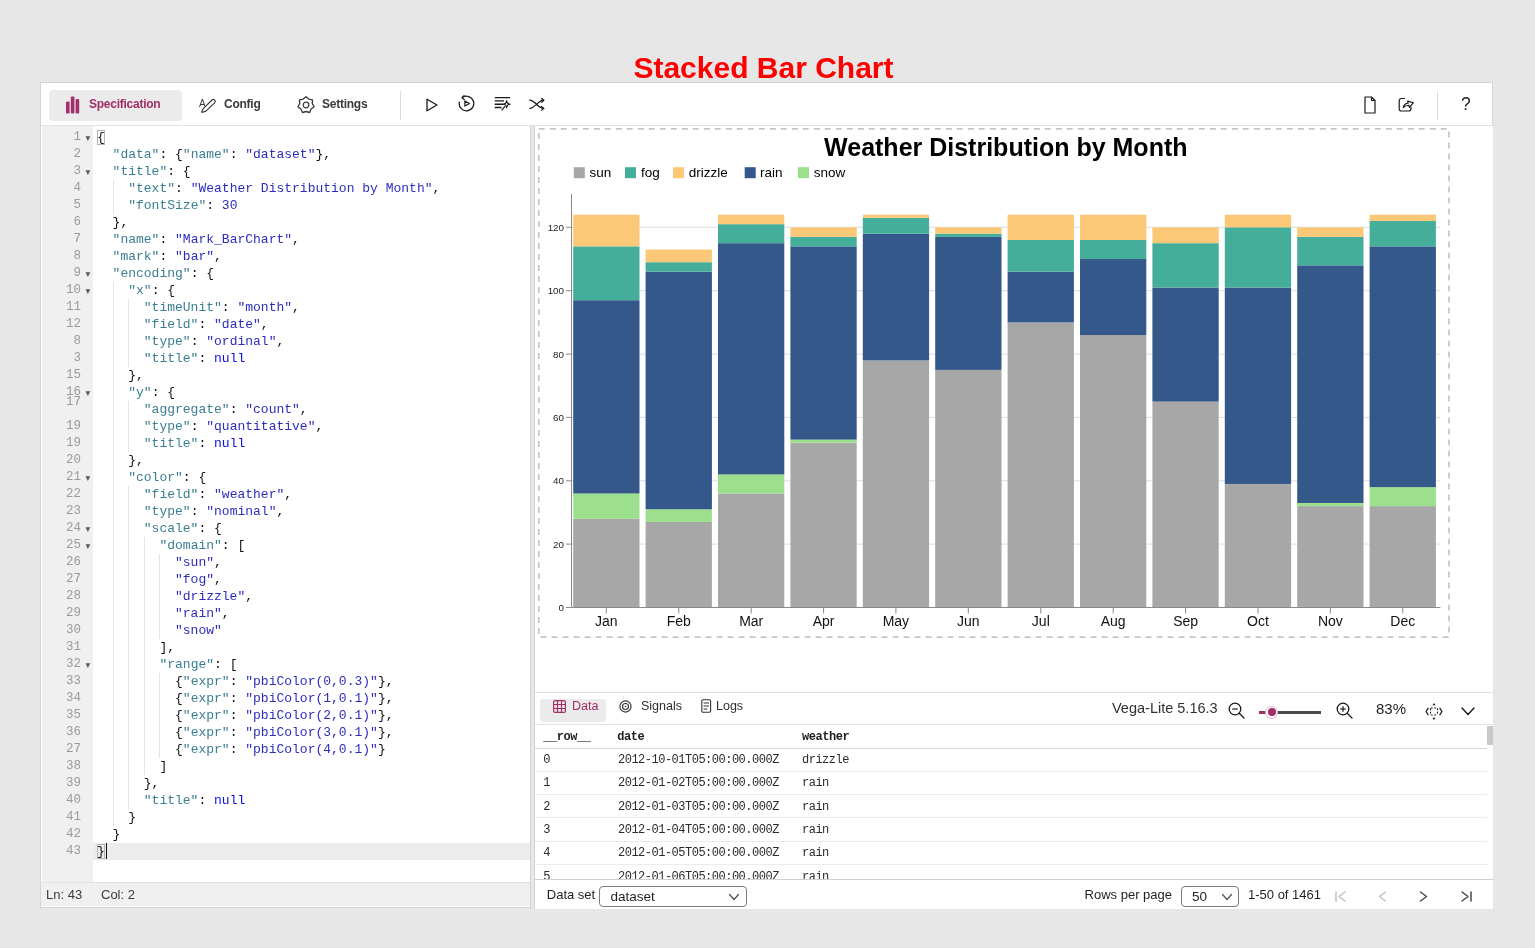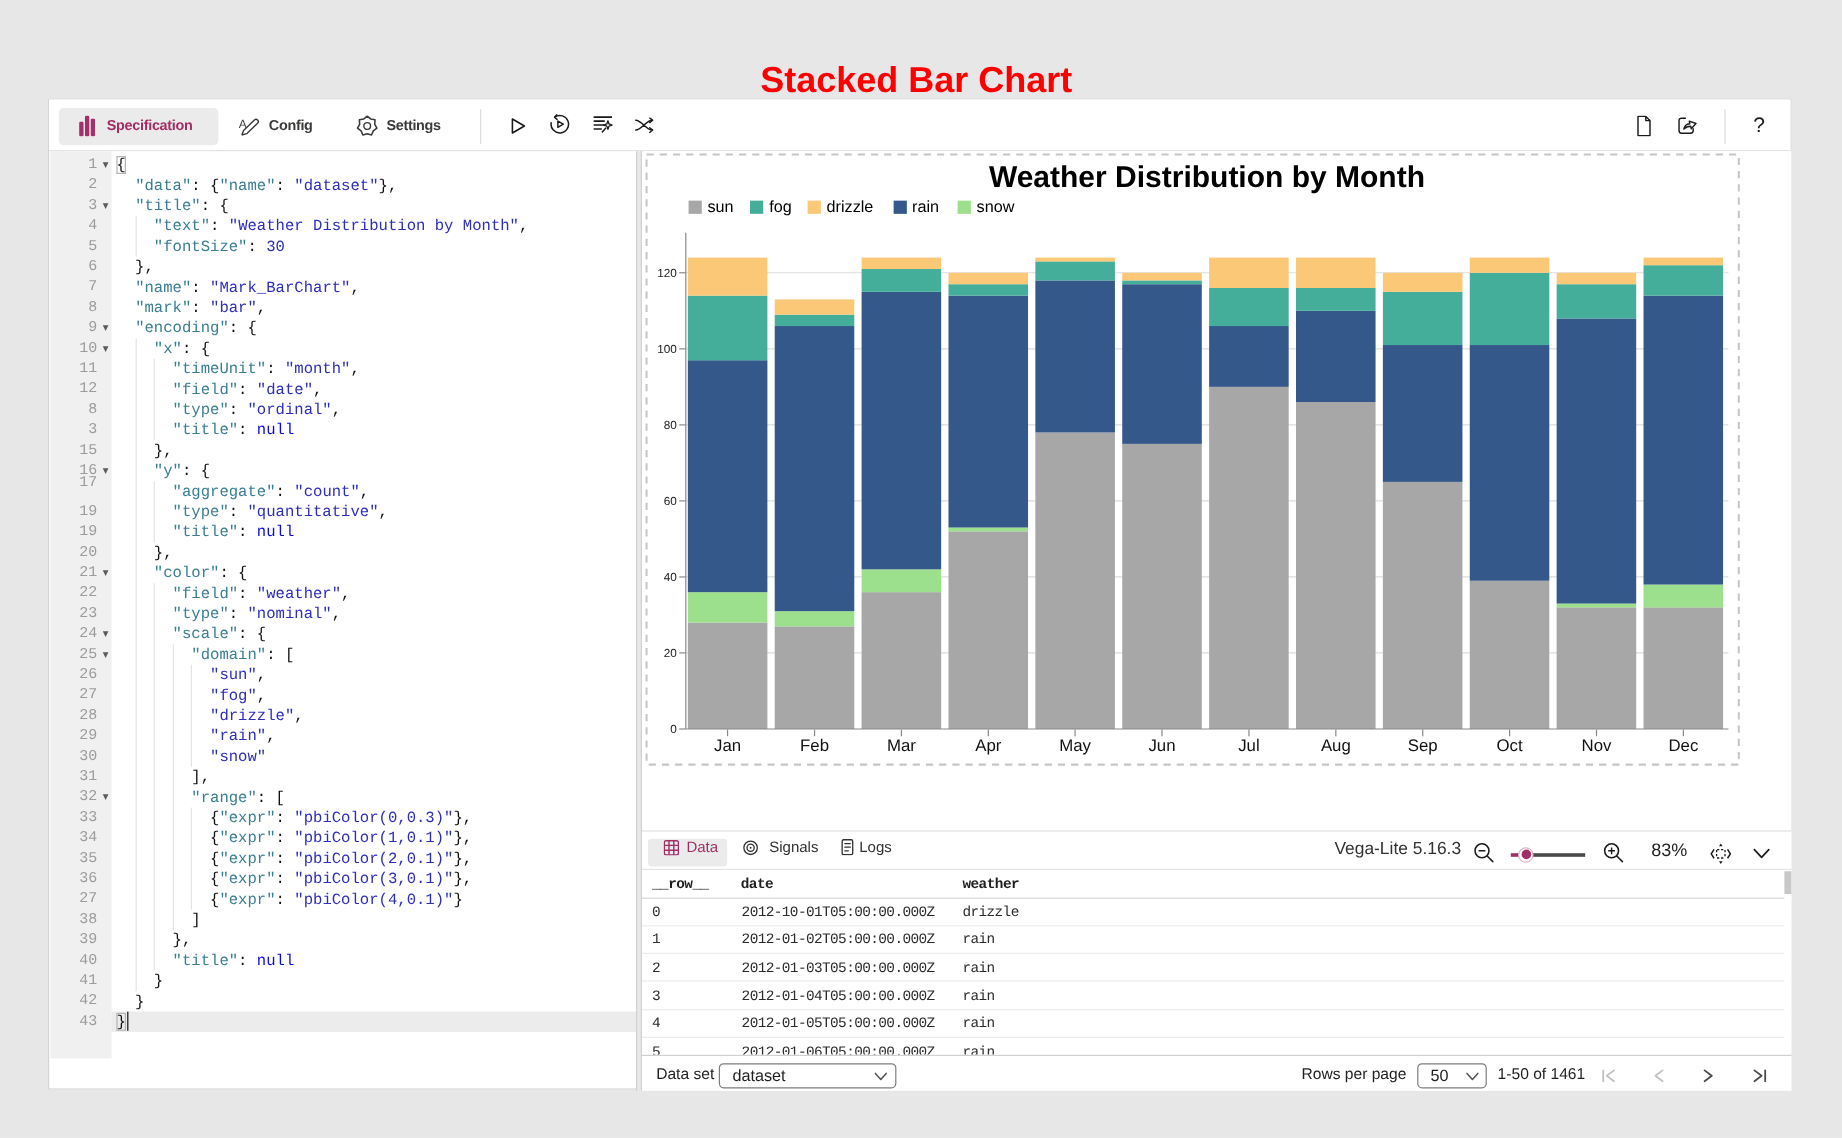--- a/index.html
+++ b/index.html
@@ -187,20 +187,24 @@
 <div class="ln" style="top:682.5px">41</div>
 <div class="cl" style="left:56px;top:682.5px"><span class="p">    }</span></div>
 <div class="ln" style="top:699.5px">42</div>
 <div class="cl" style="left:56px;top:699.5px"><span class="p">  }</span></div>
 <div class="ln" style="top:716.5px">43</div>
 <div class="cl" style="left:56px;top:716.5px"><span class="p">}</span></div>
 <div class="abs" style="left:55.6px;top:3.5px;width:8.6px;height:15.5px;border:1px solid #b4b4b4"></div>
 <div class="abs" style="left:55.6px;top:717.5px;width:8.6px;height:15.5px;border:1px solid #b4b4b4"></div>
 <div class="abs" style="left:64.6px;top:717px;width:1.6px;height:16px;background:#111"></div>
 </div>
+<div id="stbar" class="abs">
+        <span class="abs" style="left:5px;top:4px">Ln: 43</span>
+        <span class="abs" style="left:60px;top:4px">Col: 2</span>
+      </div>
 <div id="split" class="abs"></div>
 <svg class="abs" style="left:494px;top:43px" width="958" height="566" viewBox="0 0 958 566">
 <rect x="0" y="0" width="958" height="566" fill="#ffffff"></rect>
 <rect x="3.8" y="2.8" width="910.2" height="508.4" fill="#ffffff" stroke="#c6c6c6" stroke-width="1.7" stroke-dasharray="6 5"></rect>
 <text x="470.8" y="30" font-size="25" font-weight="bold" fill="#000" text-anchor="middle" font-family="Liberation Sans">Weather Distribution by Month</text>
 <rect x="38.8" y="41.2" width="11" height="11" fill="#a7a7a7"></rect>
 <text x="54.6" y="50.6" font-size="13.5" fill="#000" font-family="Liberation Sans">sun</text>
 <rect x="90" y="41.2" width="11" height="11" fill="#45ae9a"></rect>
 <text x="106" y="50.6" font-size="13.5" fill="#000" font-family="Liberation Sans">fog</text>
 <rect x="138" y="41.2" width="11" height="11" fill="#fac877"></rect>

